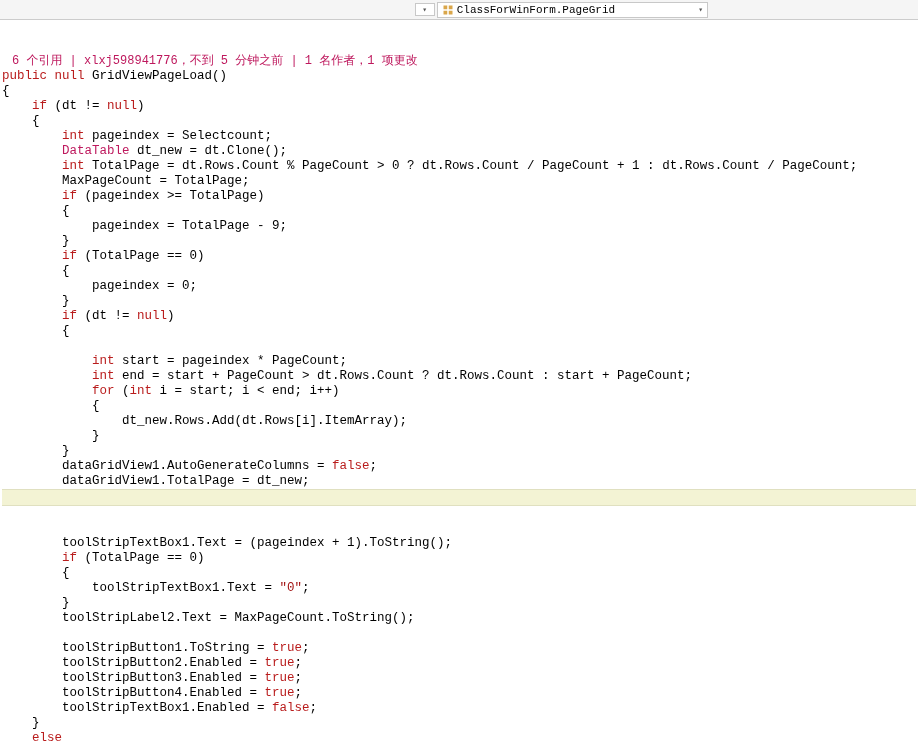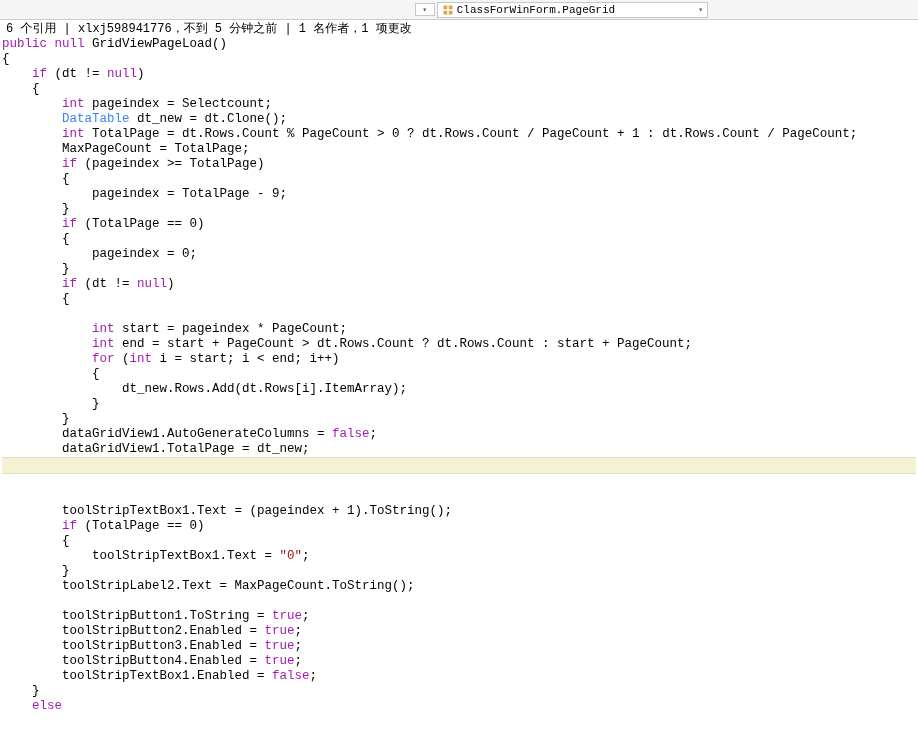--- a/index.html
+++ b/index.html
@@ -1,24 +1,24 @@
 <!DOCTYPE html>
 <html><head>
 <meta charset="utf-8">
 <style>
 * { margin:0; padding:0; box-sizing:border-box; }
 html,body { width:918px; height:743px; font-family:Consolas,'Courier New',monospace; font-size:12px; background:#fff; overflow:hidden; }
 .topbar { height:20px; border-bottom:1px solid #ccc; display:flex; align-items:center; justify-content:flex-end; padding-right:210px; background:#f5f5f5; }
 .drop { display:flex; align-items:center; gap:3px; border:1px solid #c8c8c8; padding:1px 4px; background:#fff; font-size:11px; }
 .drop .arr { font-size:8px; color:#555; }
 .drop .icn { width:12px; height:12px; display:inline-block; }
-.meta { color:#000000; font-size:12px; padding:2px 2px 1px 6px; line-height:14px; }
+.meta { color:#be185d; font-size:12px; padding:2px 2px 1px 12px; line-height:14px;margin-top:32px; }
 .code { padding:0 2px 4px 2px; line-height:15px; white-space:pre; font-size:12.5px; }
-.kw { color:#a21caf; }
-.tp { color:#3b82f6; }
+.kw { color:#b91c1c; }
+.tp { color:#be185d; }
 .st { color:#a31515; }
 .hl { background:#f3f3d4; display:block; border-top:1px solid #e0e0c0; border-bottom:1px solid #e0e0c0; }
 .txt { color:#000; }
 </style>
 </head>
 <body>
 
 <div class="topbar">
   <div class="drop" style="margin-right:2px; width:20px; justify-content:center;">
     <span class="arr">▾</span>

